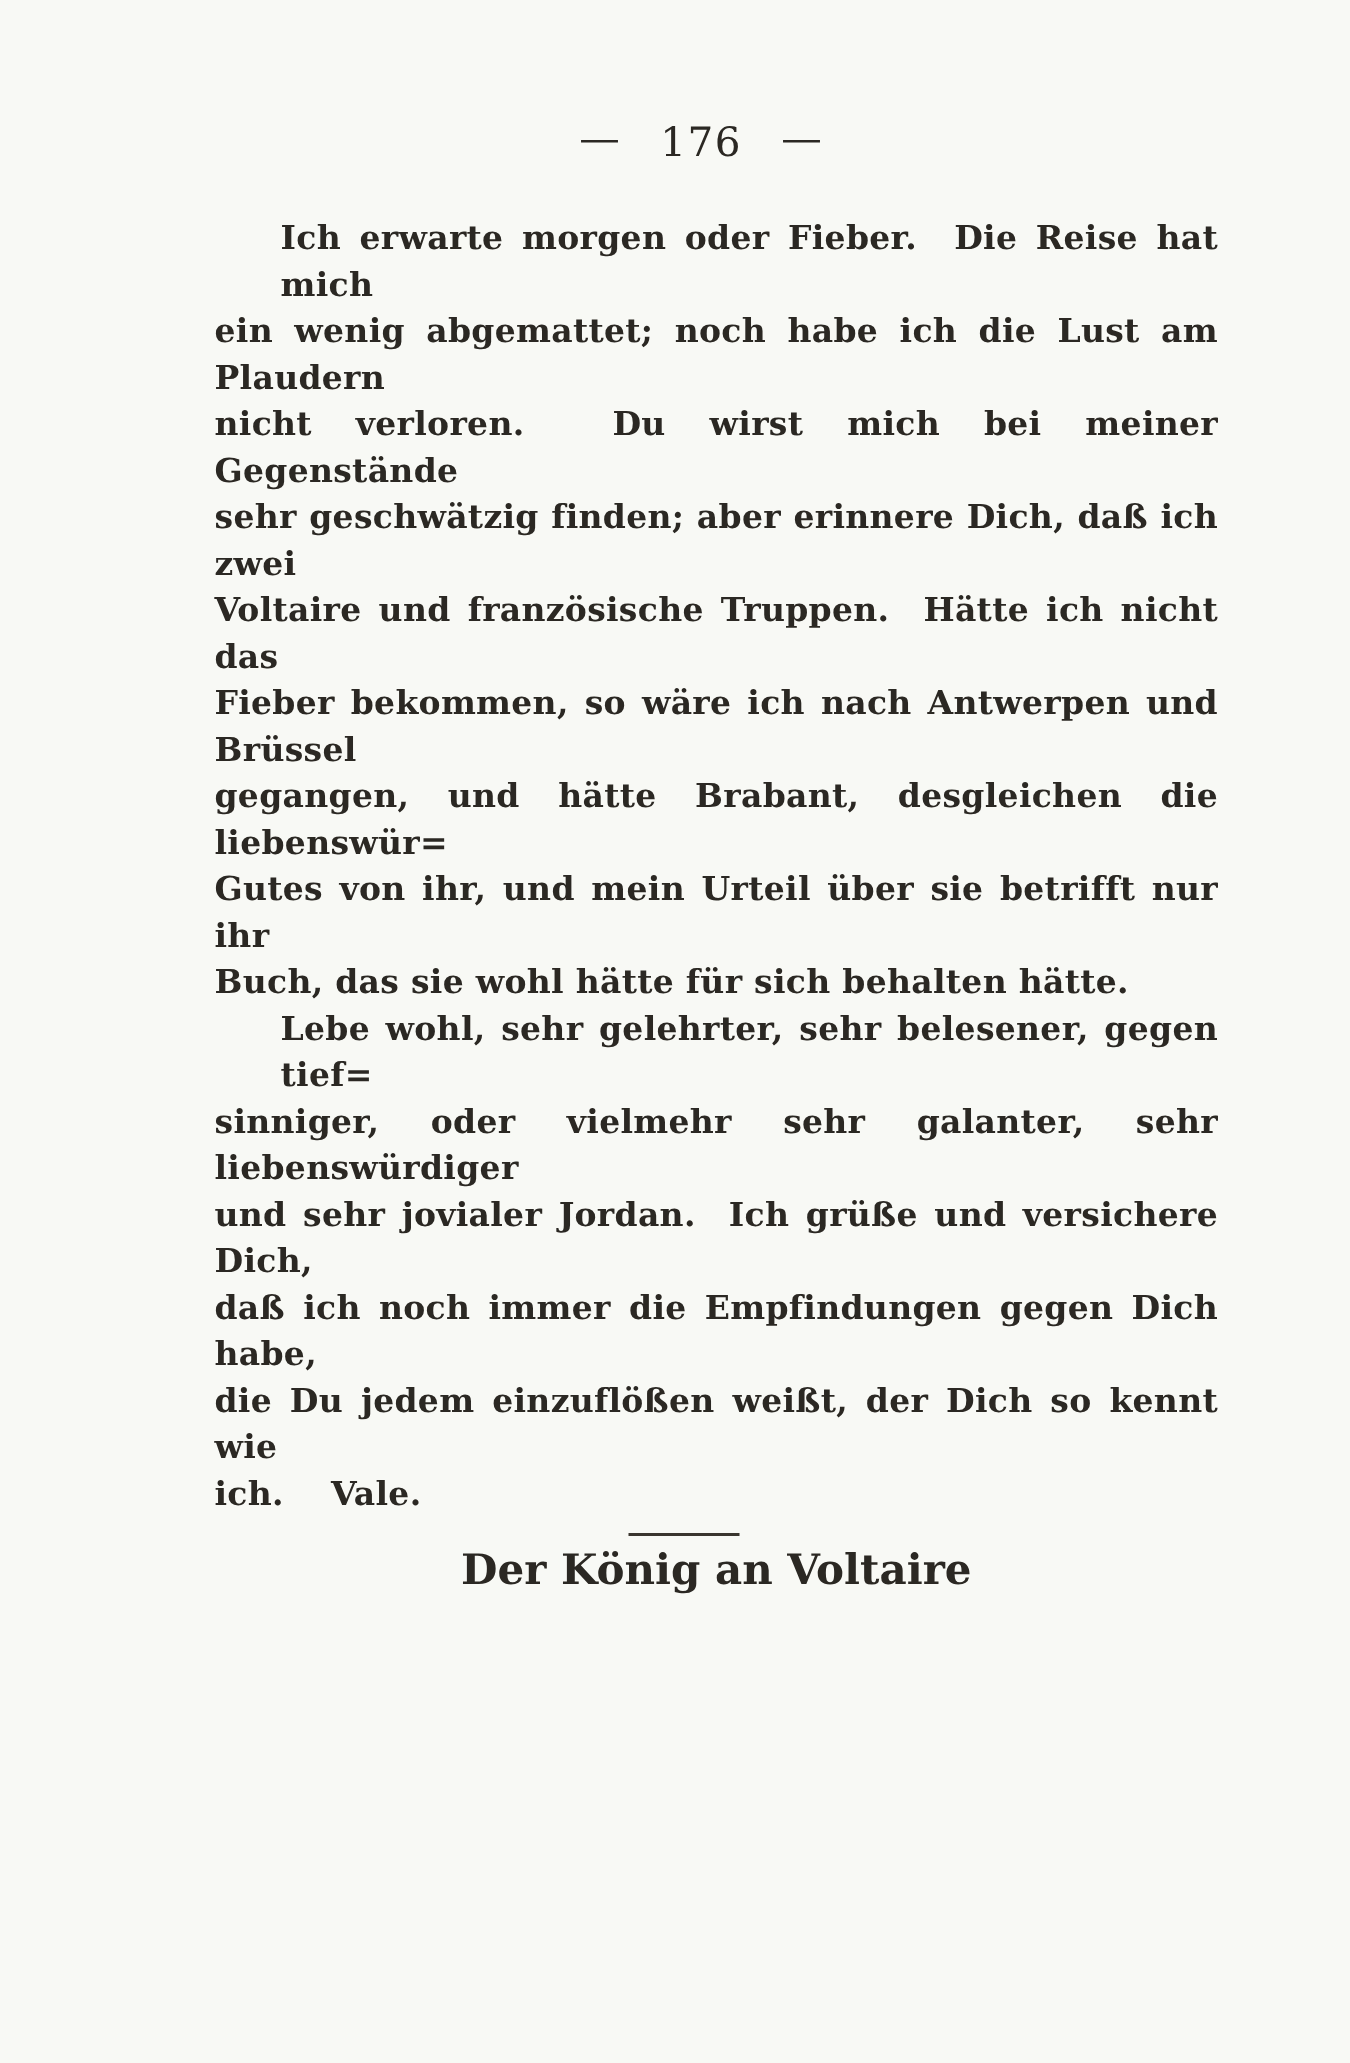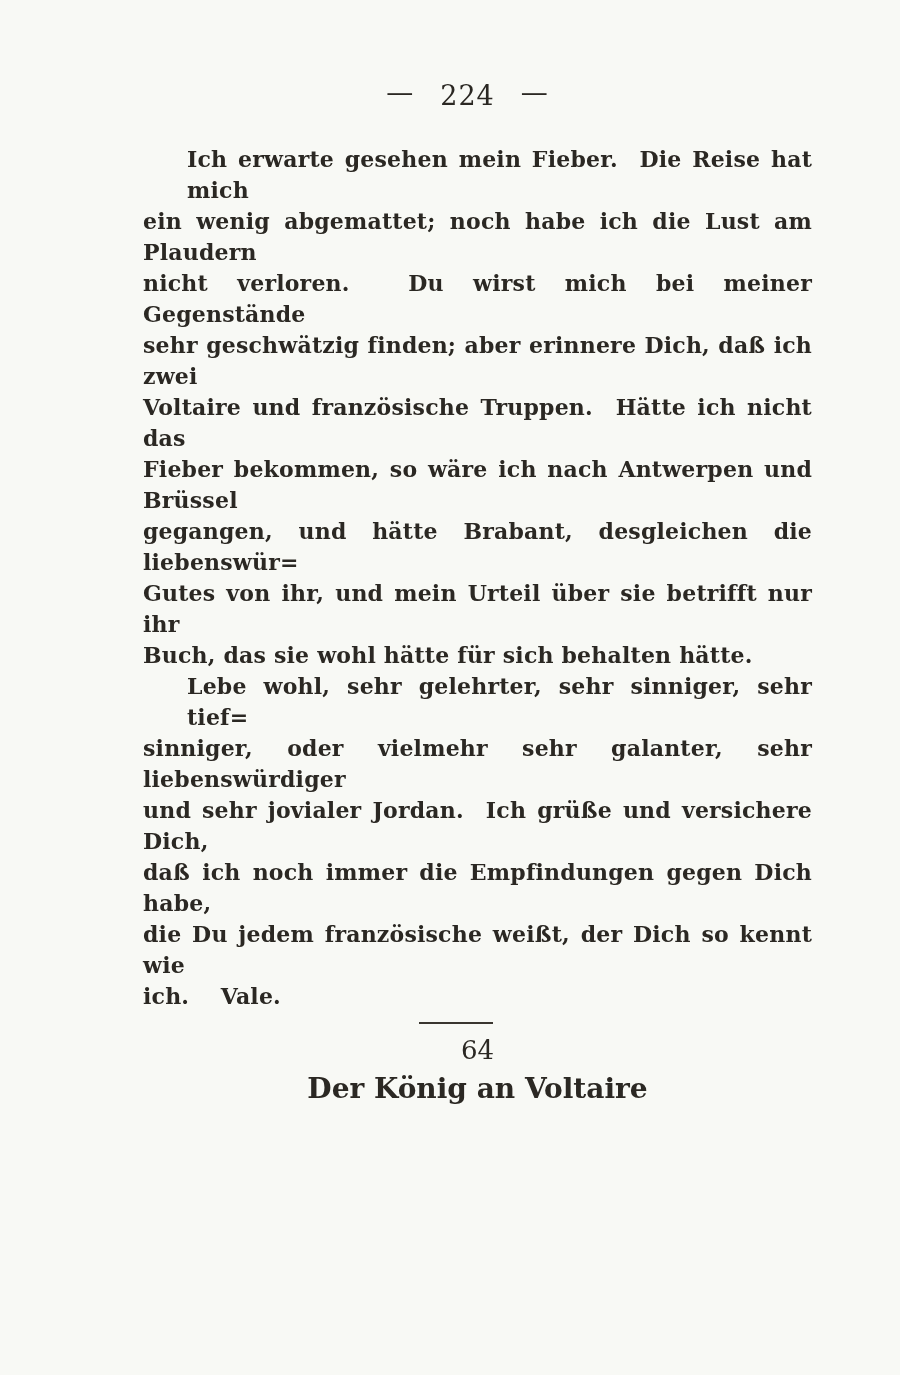--- a/index.html
+++ b/index.html
@@ -61,47 +61,46 @@
     margin-top: 6px;
     font-weight: bold;
   }
 </style>
 </head>
 <body>
 
 <div class="page">
 
   <div class="header">
-    <span class="dash">—</span><span class="pagenum">224</span><span class="dash">—</span>
+    <span class="dash">—</span><span class="pagenum">176</span><span class="dash">—</span>
   </div>
 
   <div class="text-block">
 
     <div class="para p1">
-        <div class="line first">Ich erwarte gesehen mein Fieber.  Die Reise hat mich</div>
+        <div class="line first">Ich erwarte morgen oder Fieber.  Die Reise hat mich</div>
         <div class="line">ein wenig abgemattet; noch habe ich die Lust am Plaudern</div>
         <div class="line">nicht verloren.  Du wirst mich bei meiner Gegenstände</div>
         <div class="line">sehr geschwätzig finden; aber erinnere Dich, daß ich zwei</div>
         <div class="line">Voltaire und französische Truppen.  Hätte ich nicht das</div>
         <div class="line">Fieber bekommen, so wäre ich nach Antwerpen und Brüssel</div>
         <div class="line">gegangen, und hätte Brabant, desgleichen die liebenswür=</div>
         <div class="line">Gutes von ihr, und mein Urteil über sie betrifft nur ihr</div>
         <div class="line last">Buch, das sie wohl hätte für sich behalten hätte.</div>
       </div>
 
     <div class="para p2">
-        <div class="line first">Lebe wohl, sehr gelehrter, sehr sinniger, sehr tief=</div>
+        <div class="line first">Lebe wohl, sehr gelehrter, sehr belesener, gegen tief=</div>
         <div class="line">sinniger, oder vielmehr sehr galanter, sehr liebenswürdiger</div>
         <div class="line">und sehr jovialer Jordan.  Ich grüße und versichere Dich,</div>
         <div class="line">daß ich noch immer die Empfindungen gegen Dich habe,</div>
-        <div class="line">die Du jedem französische weißt, der Dich so kennt wie</div>
+        <div class="line">die Du jedem einzuflößen weißt, der Dich so kennt wie</div>
         <div class="line last">ich.    Vale.</div>
       </div>
 
 
     <div class="divider"></div>
 
-    <div class="secnum">64</div>
 
     <div class="heading">Der König an Voltaire</div>
 
   </div>
 </div>
 
 </body></html>

